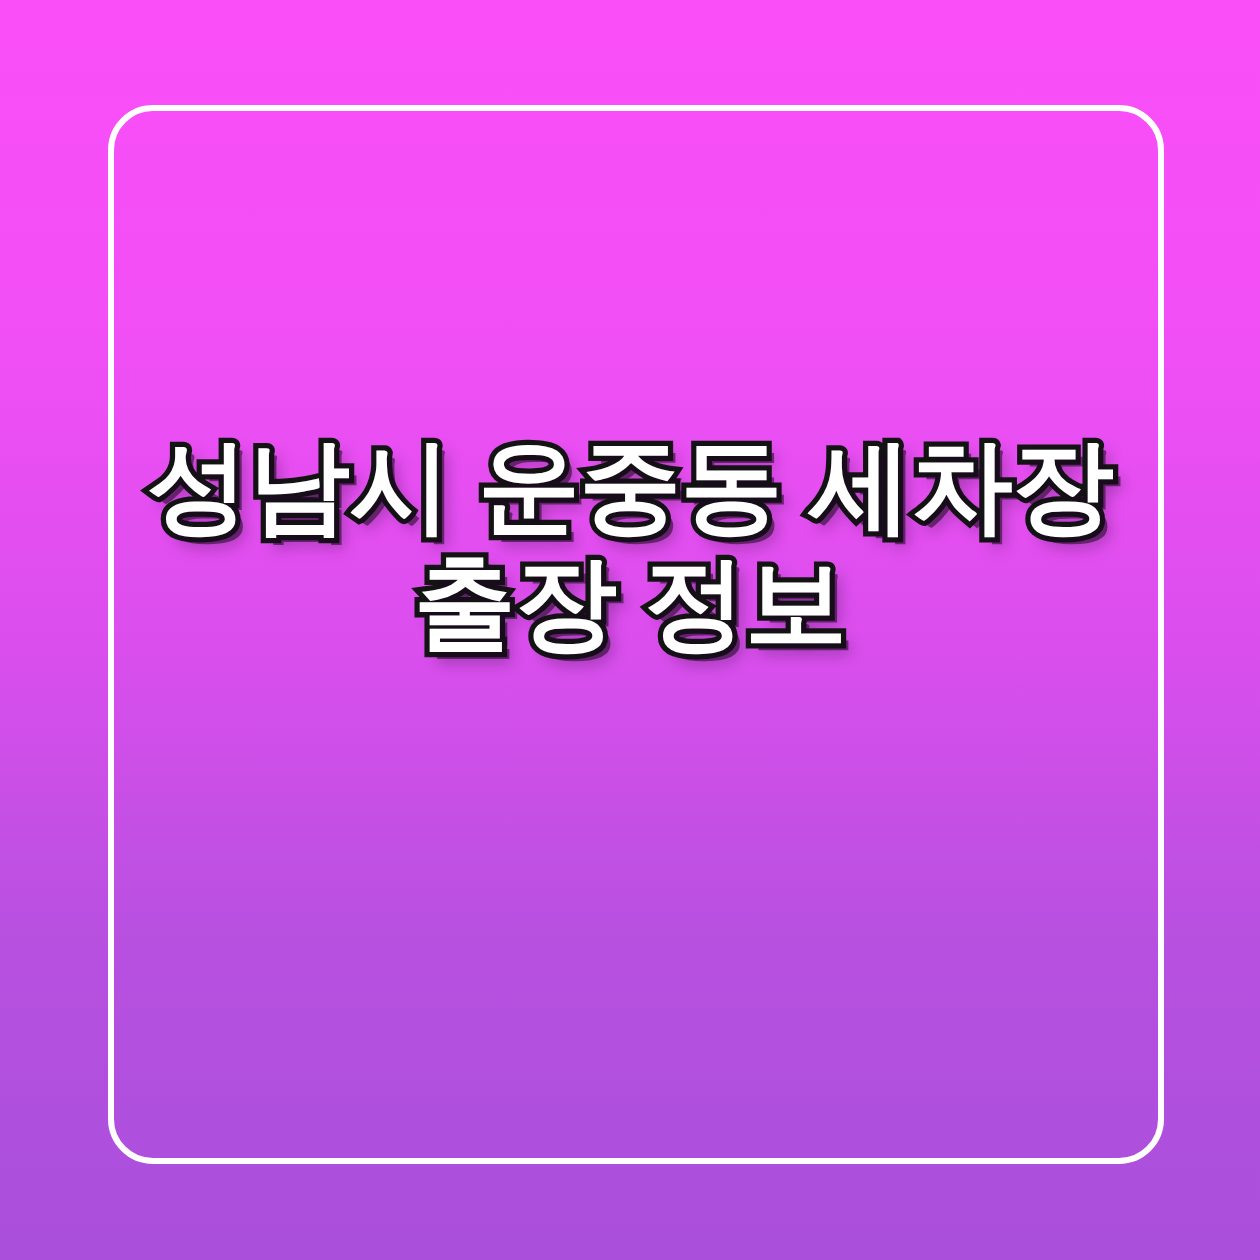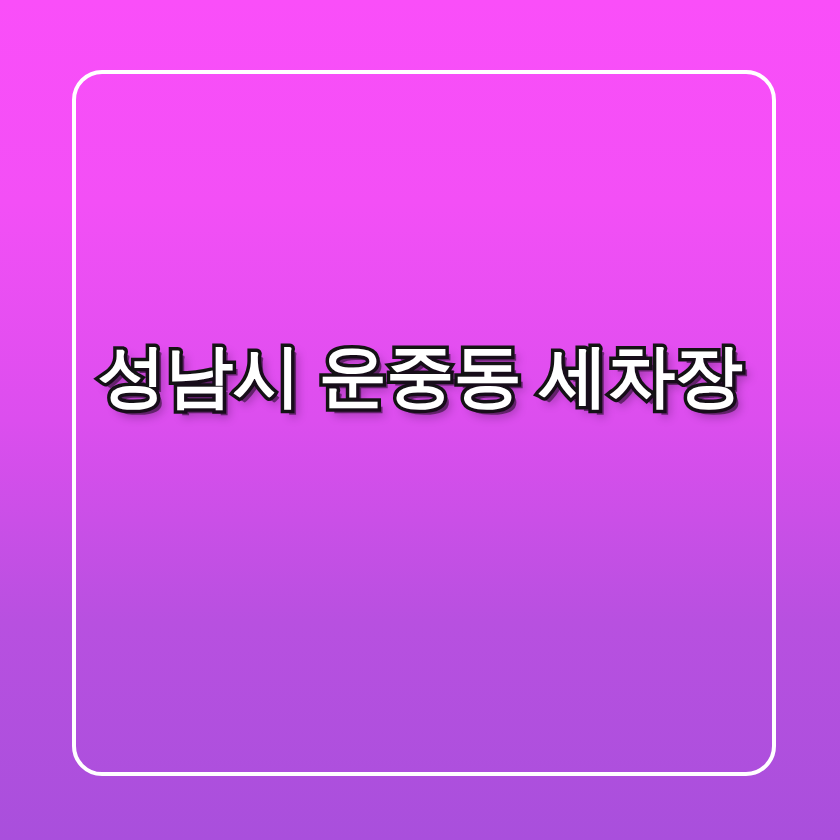--- a/index.html
+++ b/index.html
@@ -34,21 +34,21 @@
     border: 4px solid #ffffff;
     border-radius: 30px;
     box-sizing: content-box;
     pointer-events: none;
   }
 
   #title-block {
     position: absolute;
     left: 0;
     right: 0;
-    top: 12px;
+    top: 0;
     height: 728px;
     display: flex;
     flex-direction: column;
     align-items: center;
     justify-content: center;
     padding: 14px 60px;
     box-sizing: border-box;
   }
 
   .title-line {
@@ -71,15 +71,16 @@
 </style>
 </head>
 <body>
 
 <div id="poster">
 
   <div id="frame"></div>
 
   <div id="title-block">
     <span class="title-line">성남시 운중동 세차장</span>
+    <span class="title-line">출장 정보</span>
   </div>
 
 </div>
 
 </body></html>

